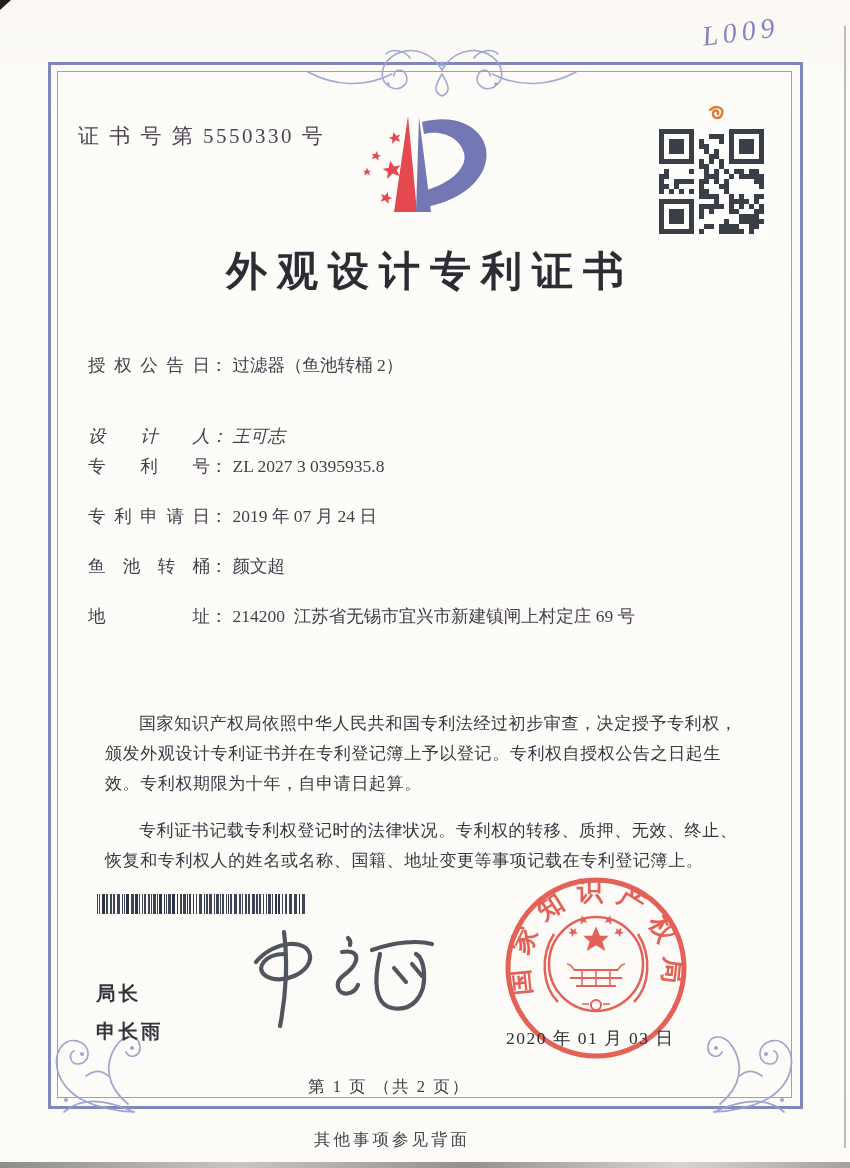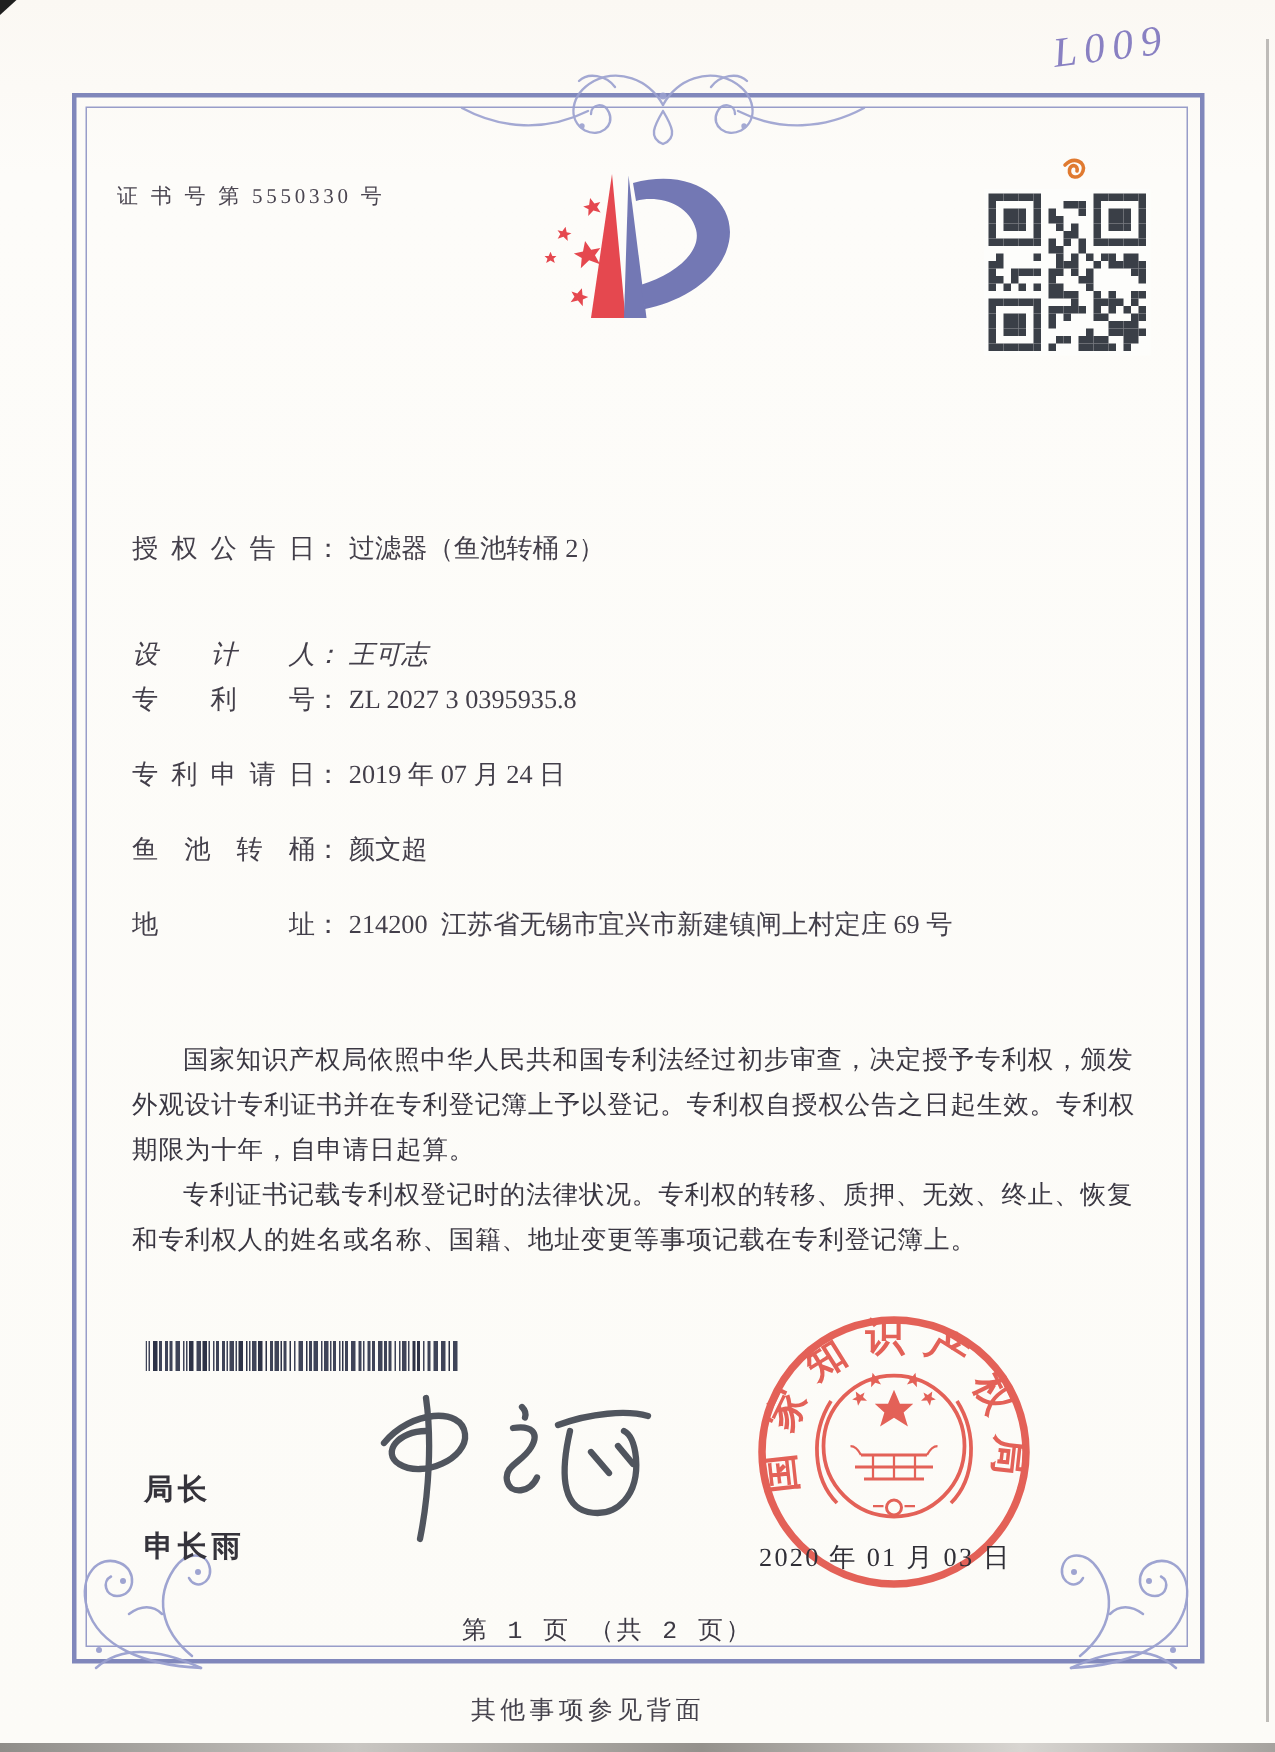--- a/index.html
+++ b/index.html
@@ -15,46 +15,46 @@
   .scan-bottom{position:absolute;left:0;top:1162px;width:850px;height:6px;
     background:linear-gradient(90deg,#8f8d89 0%,#c9c6c2 28%,#94918c 55%,#d8d5d1 80%,#a5a29e 100%);}
   
   .frame-outer{position:absolute;left:48px;top:62px;width:749px;height:1041px;border:3px solid #8087bb;}
   .frame-inner{position:absolute;left:57px;top:71px;width:733px;height:1025px;border:1px solid #989dc9;}
   .ornament{position:absolute;}
   
   .hand-mark{position:absolute;left:702px;top:16px;font-size:28px;color:#7d74bd;
     font-style:italic;letter-spacing:5px;transform:rotate(-7deg);opacity:.9;}
   
-  .cert-no{position:absolute;left:78px;top:122px;font-size:14px;letter-spacing:2.5px;color:#4a4550;}
+  .cert-no{position:absolute;left:78px;top:122px;font-size:21px;letter-spacing:2.5px;color:#4a4550;}
   .logo{position:absolute;left:338px;top:108px;}
   .qr{position:absolute;left:656px;top:126px;background:#fdfdfb;}
   .tick{position:absolute;left:706px;top:102px;}
   .title{position:absolute;left:0;top:244px;width:850px;text-align:center;
     font-size:41px;font-weight:bold;letter-spacing:10px;padding-left:10px;
     box-sizing:border-box;color:#2d2c34;}
   
   .frow{position:absolute;left:88px;width:680px;font-size:17.5px;line-height:23px;color:#433f4a;}
   .flabel{display:inline-block;width:122px;text-align:justify;text-align-last:justify;
     -moz-text-align-last:justify;vertical-align:top;}
   .fval{white-space:pre;padding-left:5px;}
   .fgroup2{position:absolute;left:357px;top:0;}
   .flabel2{letter-spacing:4px;}
   
   .body-text{position:absolute;left:88px;top:692px;width:678px;}
-  .body-text p{margin:0;text-indent:2em;font-size:17px;line-height:30px;letter-spacing:.6px;color:#3a3742;}
+  .body-text p{margin:17px;text-indent:2em;font-size:17px;line-height:30px;letter-spacing:.6px;color:#3a3742;}
   
   .barcode{position:absolute;left:97px;top:894px;width:214px;height:20px;display:flex;overflow:hidden;}
   .barcode span{display:block;height:100%;flex:none;}
   .signer{position:absolute;left:96px;top:950px;font-size:19.5px;font-weight:600;
     letter-spacing:3px;color:#35333b;line-height:38px;margin-top:25px;}
   .signature{position:absolute;left:222px;top:924px;}
   .seal{position:absolute;left:500px;top:872px;opacity:.93;mix-blend-mode:multiply;}
   .seal-date{position:absolute;left:506px;top:1026px;font-size:17.5px;letter-spacing:1.5px;color:#302f37;}
-  .page-line{position:absolute;left:308px;top:1076px;font-size:16.5px;letter-spacing:2px;color:#3c3944;font-family:Liberation Mono, monospace;}
+  .page-line{position:absolute;left:308px;top:1076px;font-size:16.5px;letter-spacing:2px;color:#3c3944;}
   .back-note{position:absolute;left:314px;top:1129px;font-size:16.5px;letter-spacing:3px;color:#45424c;}
 </style>
 </head>
 <body>
 
 <div class="page">
 
   <svg width="0" height="0" style="position:absolute">
     <defs>
       <polygon id="star5" points="0,-10 2.94,-3.09 9.51,-3.09 4.76,1.18 6.88,8.09 0,3.82 -6.88,8.09 -4.76,1.18 -9.51,-3.09 -2.94,-3.09"></polygon>
@@ -341,20 +341,21 @@
         <rect x="75" y="100" width="5" height="5"></rect>
         <rect x="80" y="100" width="5" height="5"></rect>
         <rect x="90" y="100" width="5" height="5"></rect>
       </g>
   </svg>
 
   <svg class="tick" width="22" height="22" viewBox="0 0 22 22">
     <path d="M4,8 C10,2 18,6 16,12 C14,18 6,17 7,11 C8,7 13,8 12,12" fill="none" stroke="#e07a30" stroke-width="2.4" stroke-linecap="round"></path>
   </svg>
 
+  <div class="title">外观设计专利证书</div>
 
   <div class="frow" style="top:354px;">
     <span class="flabel">授权公告日</span><span>：</span><span class="fval">过滤器（鱼池转桶 2）</span>
   </div>
   <div class="frow" style="top:425px;font-style:italic;">
     <span class="flabel">设计人</span><span>：</span><span class="fval">王可志</span>
   </div>
   <div class="frow" style="top:455px;">
     <span class="flabel">专利号</span><span>：</span><span class="fval">ZL 2027 3 0395935.8</span>
   </div>

